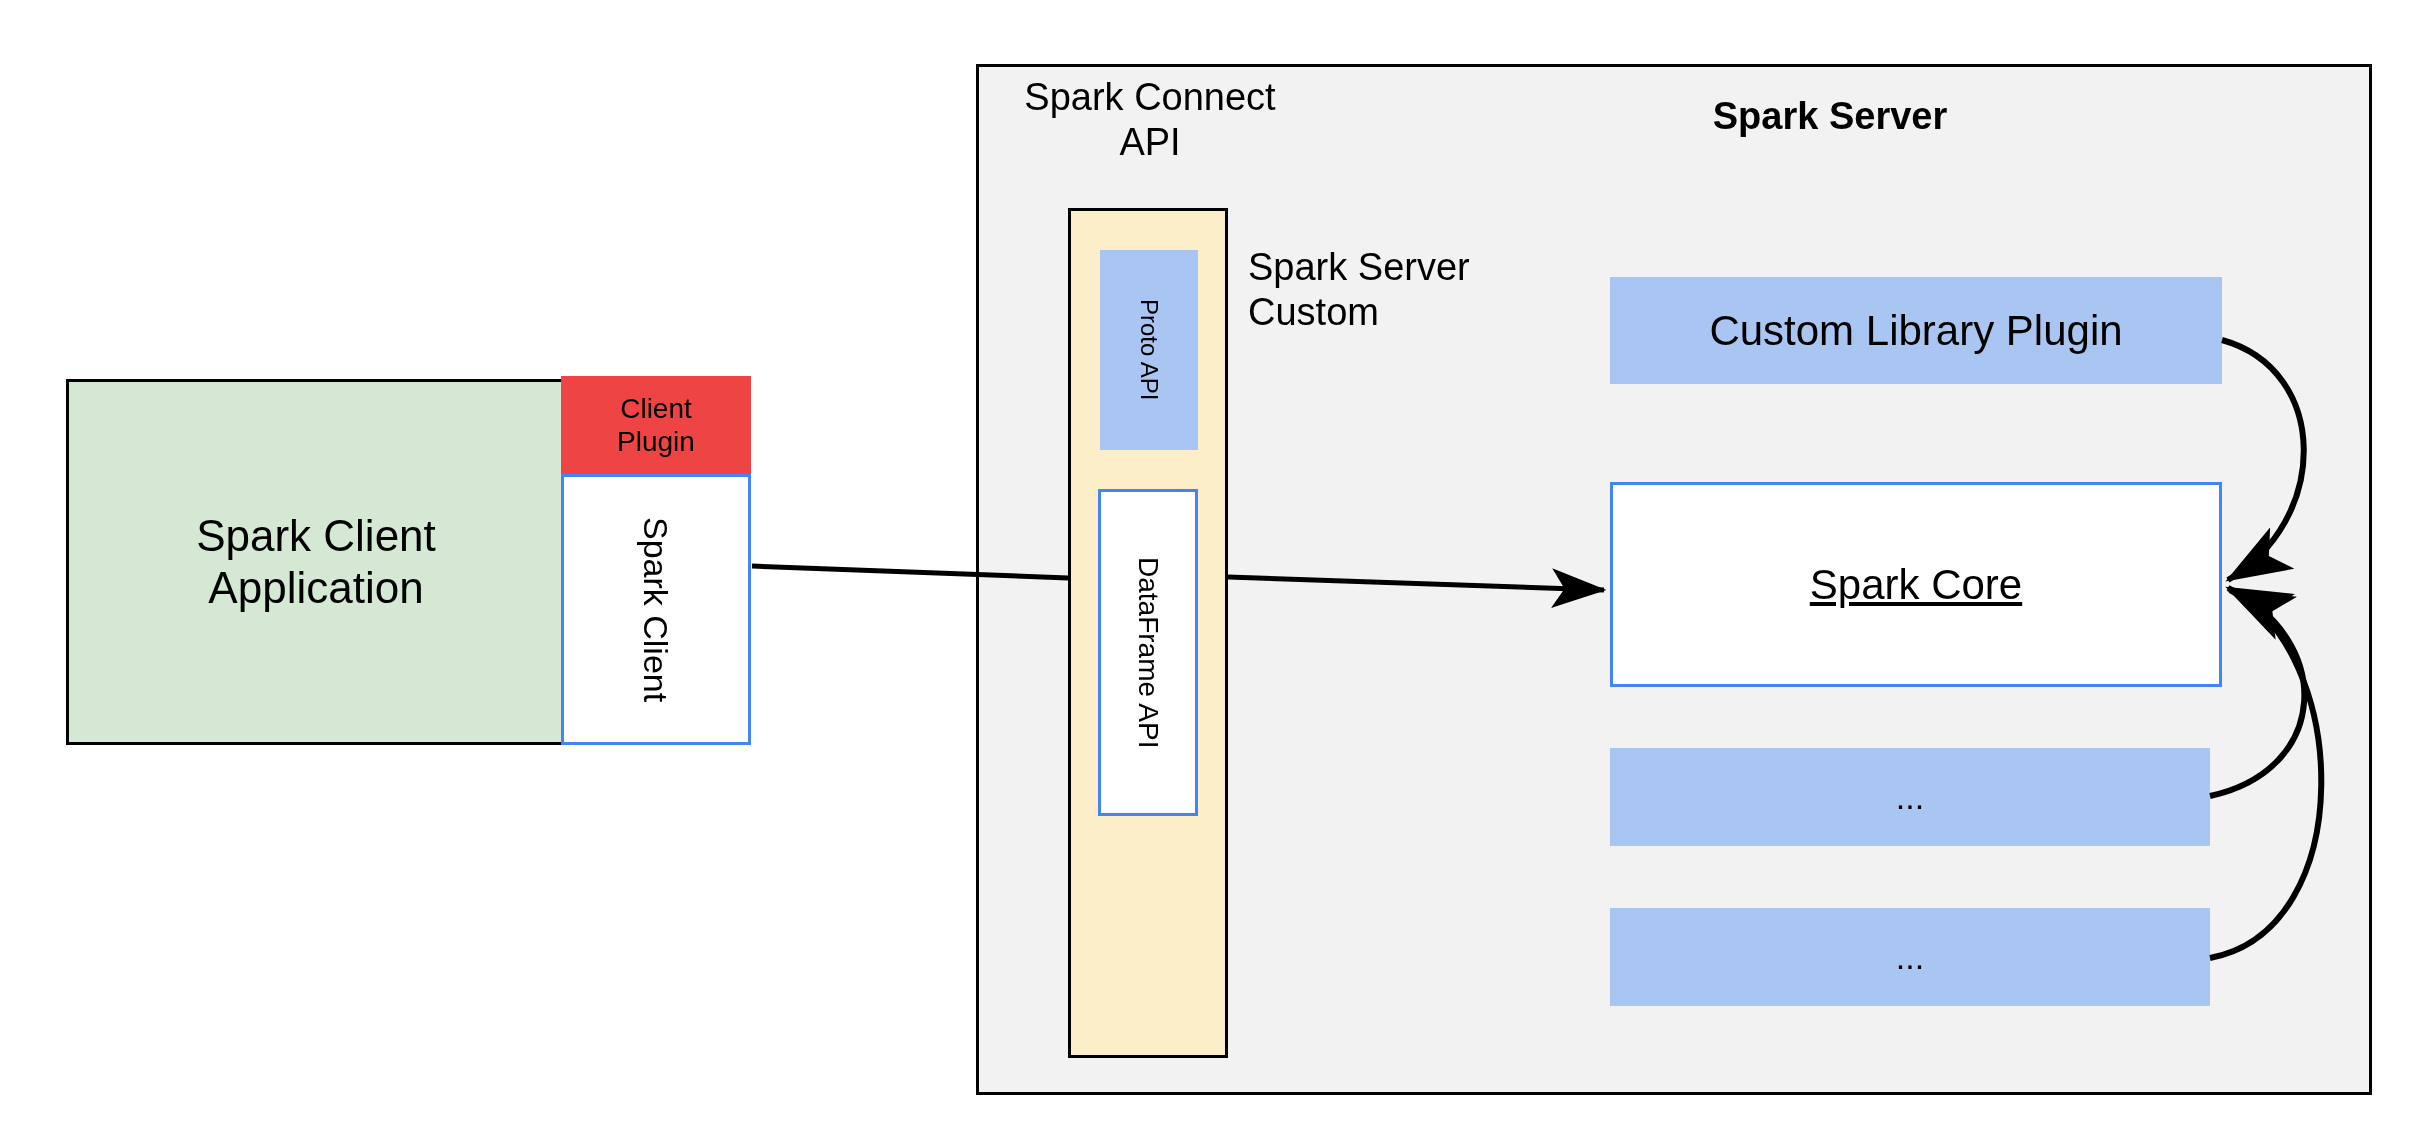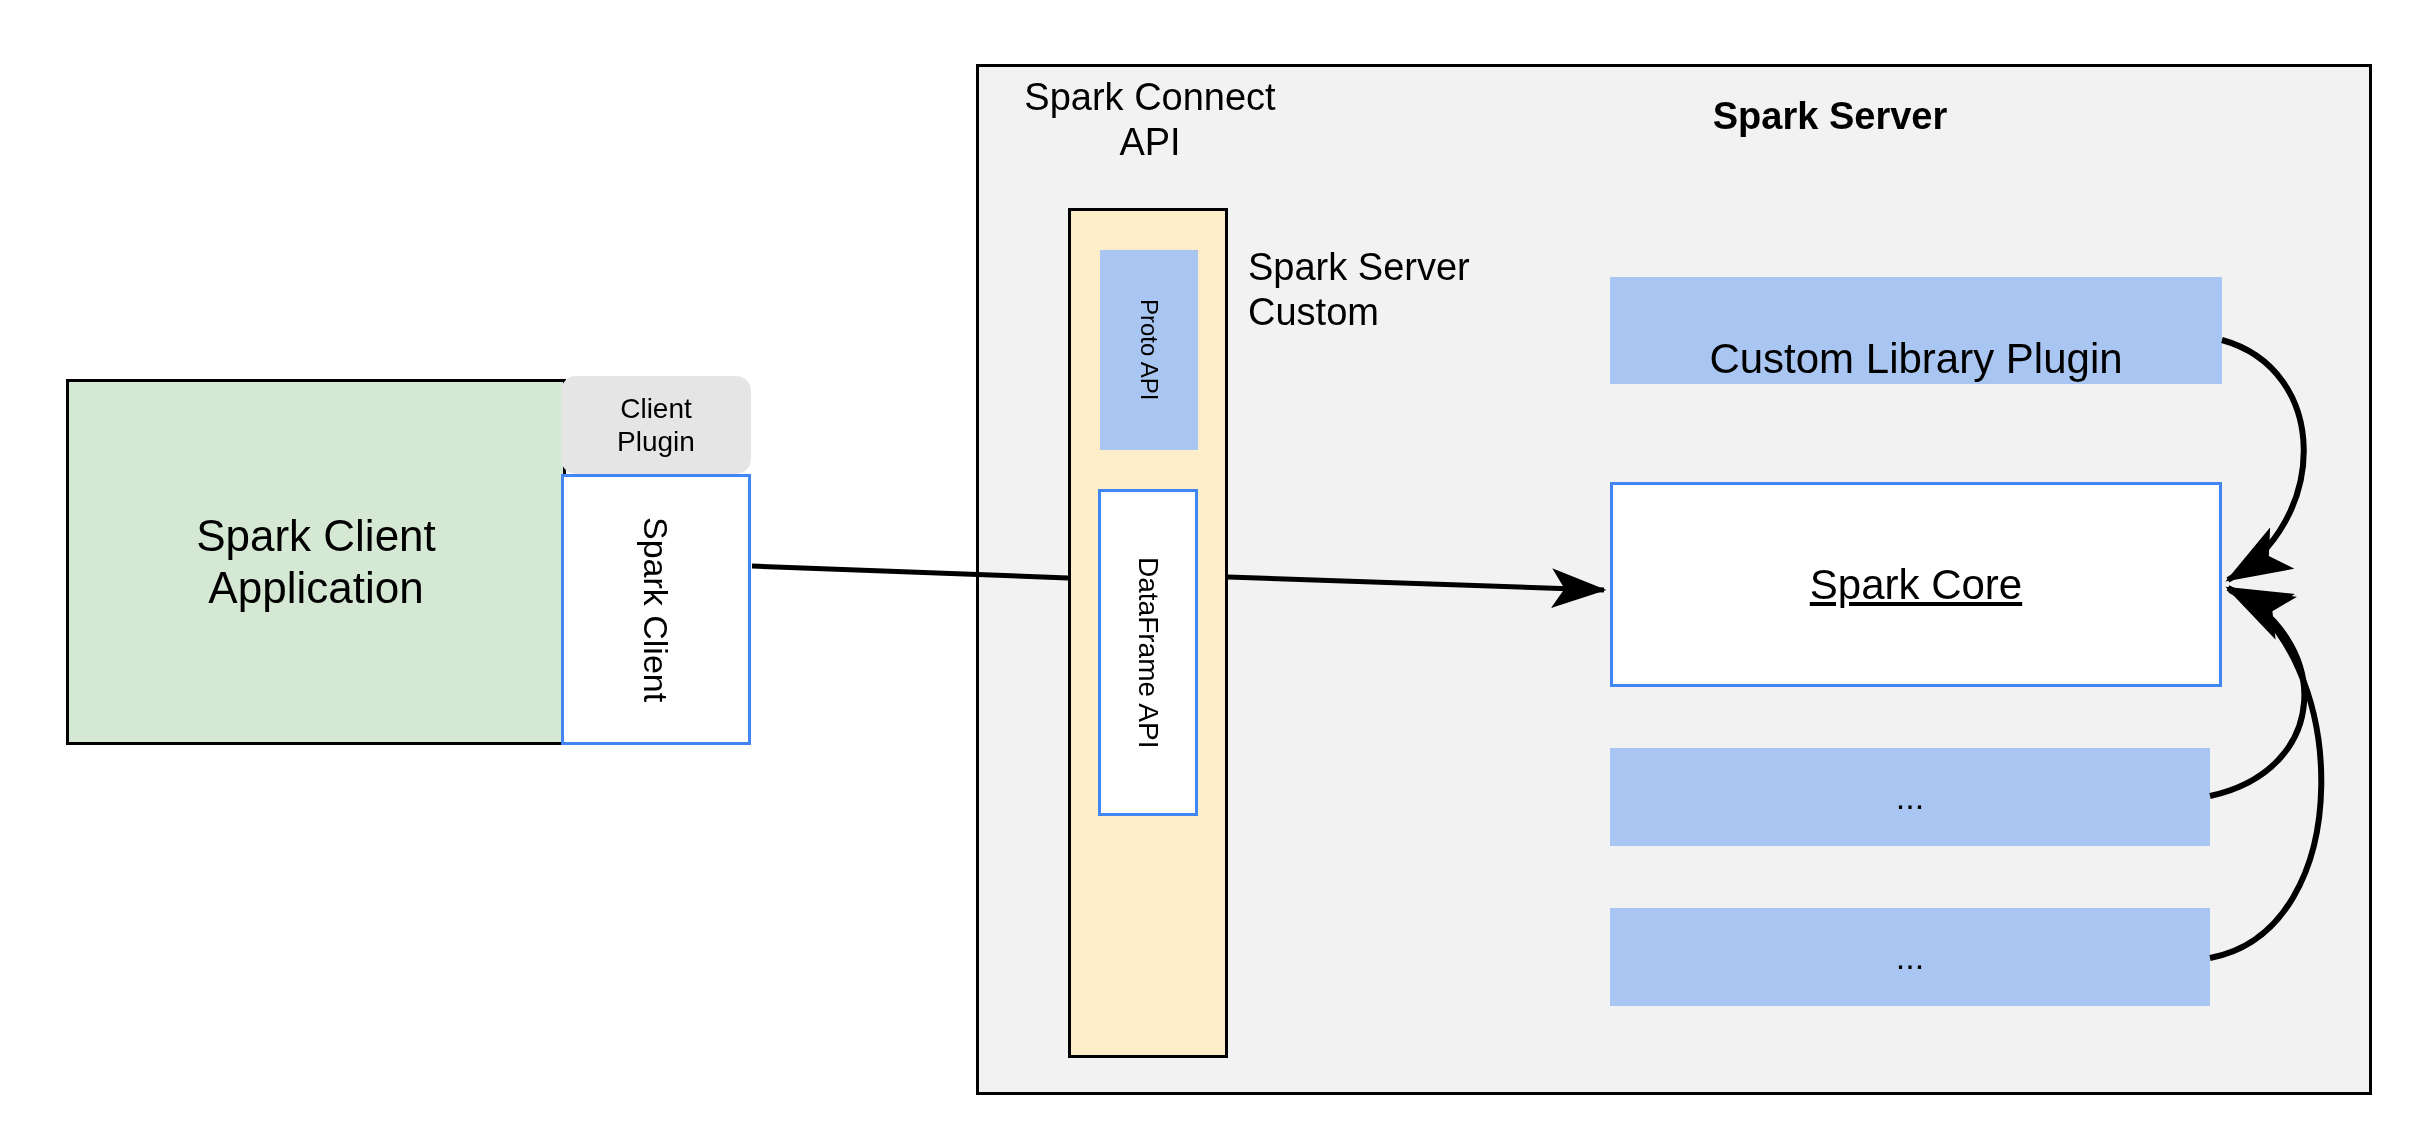--- a/index.html
+++ b/index.html
@@ -38,24 +38,23 @@
     background: #d5e8d4;
     border: 3px solid #000000;
     font-size: 44px;
     z-index: 2;
   }
   #client-package {
     left: 561px;
     top: 376px;
     width: 190px;
     height: 98px;
-    background: #e5e5e5;
+    background: #ef4444;
     font-size: 28px;
     z-index: 3;
-    border-radius: 15px;
   }
   #spark-client {
     left: 561px;
     top: 474px;
     width: 190px;
     height: 271px;
     background: #ffffff;
     border: 3px solid #4285f4;
     z-index: 3;
   }
@@ -149,21 +148,20 @@
 
   
   #custom-plugin {
     left: 1610px;
     top: 277px;
     width: 612px;
     height: 107px;
     background: #a9c5f2;
     font-size: 42px;
     z-index: 3;
-    align-items: flex-end;
   }
   #spark-core {
     left: 1610px;
     top: 482px;
     width: 612px;
     height: 205px;
     background: #ffffff;
     border: 3px solid #4285f4;
     font-size: 42px;
     z-index: 3;

